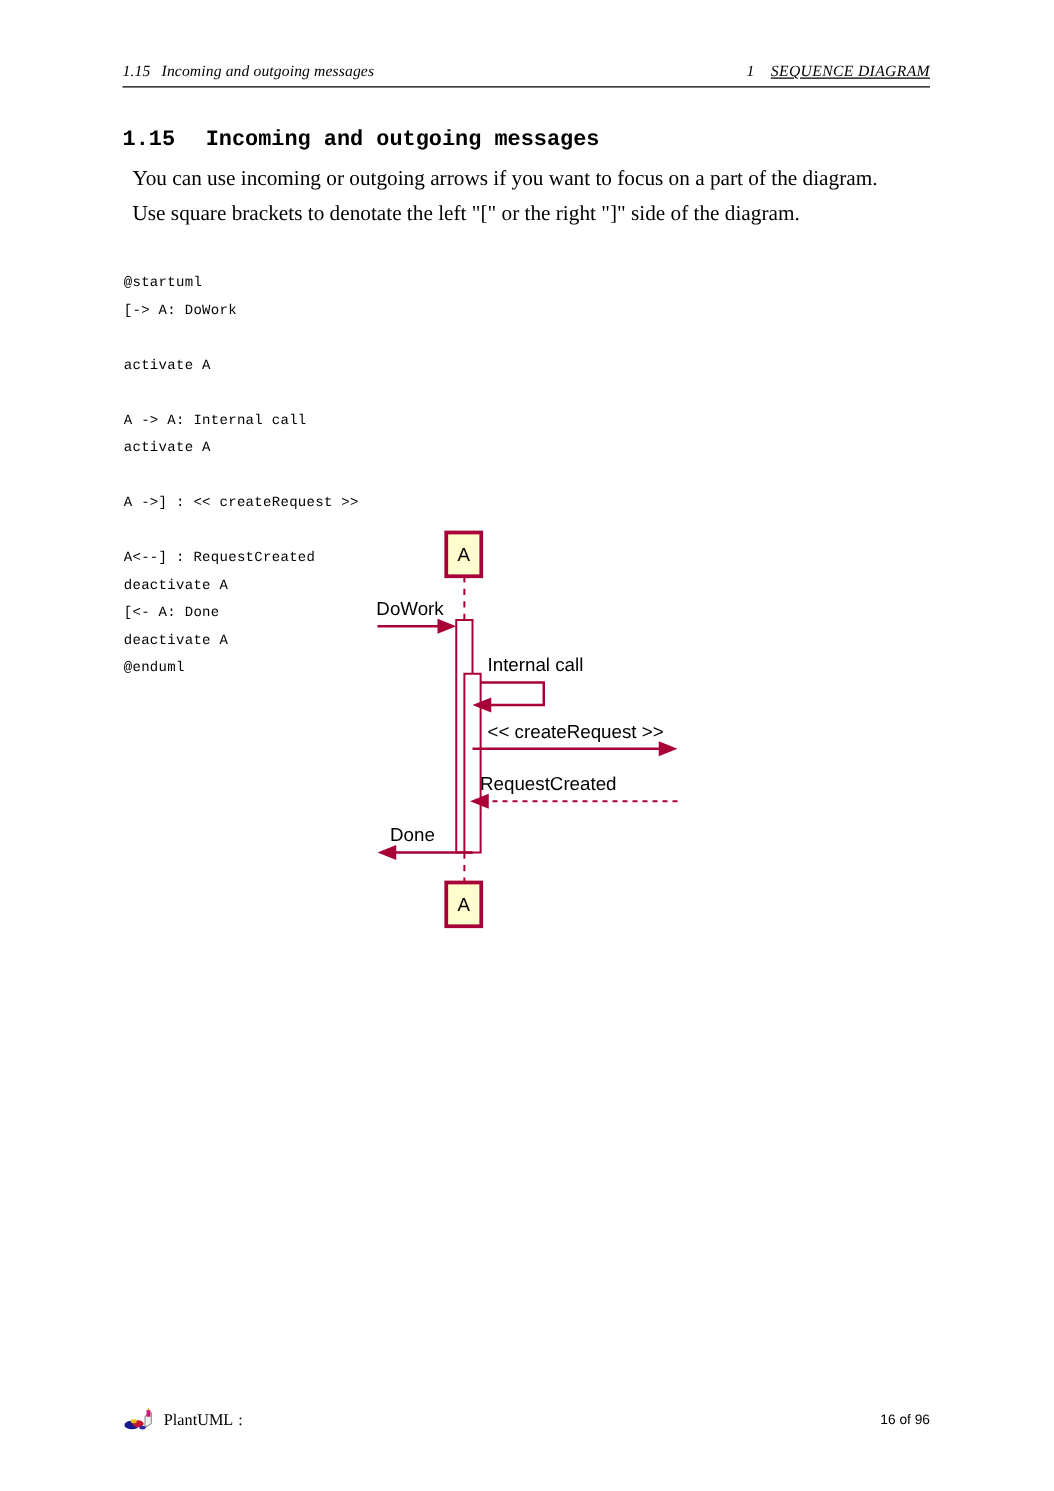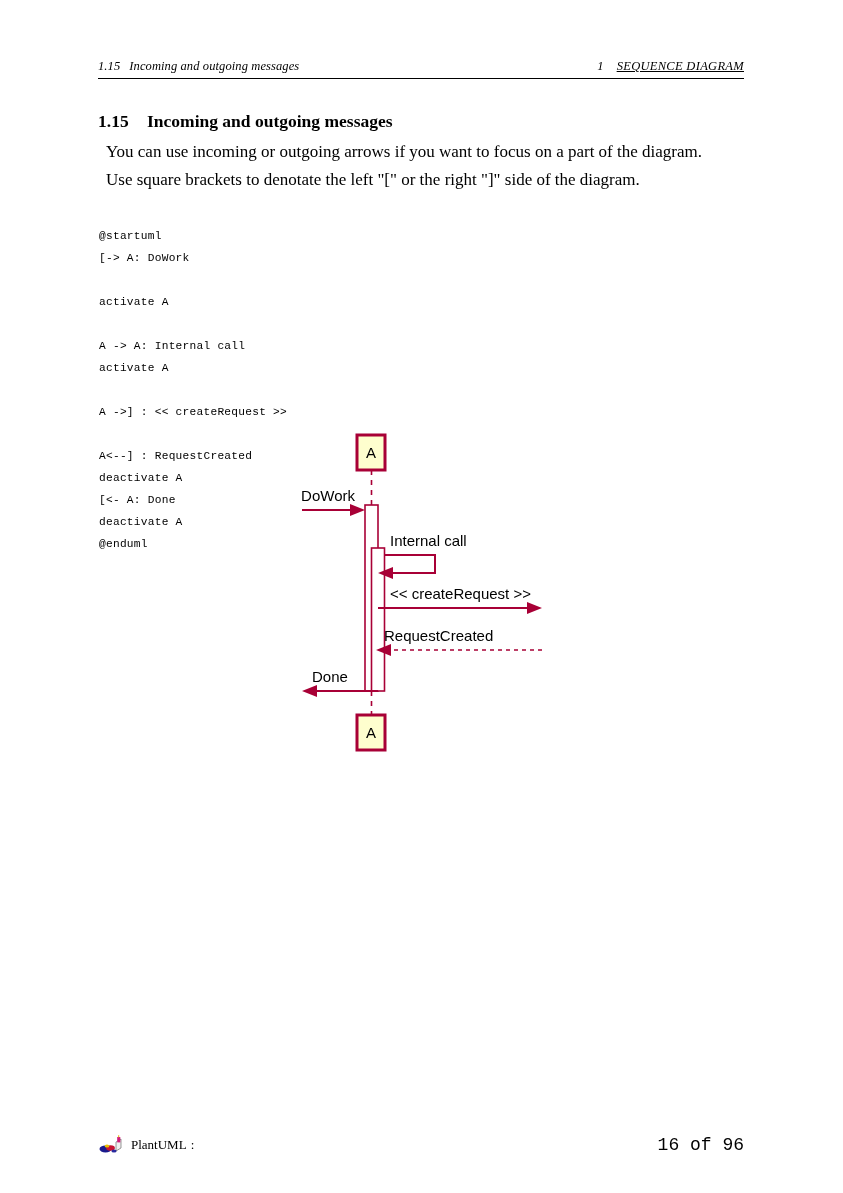--- a/index.html
+++ b/index.html
@@ -11,21 +11,21 @@
     width: 843px;
     height: 1193px;
     position: relative;
     font-family: "Liberation Serif", serif;
     color: #000000;
     overflow: hidden;
   }
 
   .page {
     position: absolute;
-    left: 0; top: 13px;
+    left: 0; top: 4px;
     width: 843px;
     height: 939px;
   }
 
   
   .runhead {
     position: absolute;
     left: 98px;
     top: 46px;
     width: 646px;
@@ -58,21 +58,21 @@
     width: 646px;
     height: 1px;
     background: #000000;
   }
 
   
   .sec-heading {
     position: absolute;
     left: 98px;
     top: 98px;
-    font-family: Liberation Serif, serif;
+    font-family: Liberation Mono, monospace;
     font-weight: bold;
     font-size: 17.5px;
     white-space: nowrap;
   }
   .sec-heading .num { margin-right: 14px; }
 
   
   .para {
     position: absolute;
     left: 106px;
@@ -137,22 +137,22 @@
     font-family: "Liberation Serif", serif;
     font-size: 13px;
     margin-right: 4px;
   }
   .footer-title {
     font-family: "Liberation Serif", serif;
     font-style: italic;
     font-size: 13px;
   }
   .footer-page {
-    font-family: Liberation Mono, monospace;
-    font-size: 18px;
+    font-family: Liberation Sans, sans-serif;
+    font-size: 11px;
     white-space: nowrap;
   }
 </style>
 </head>
 <body>
 
 <div class="page">
 
   <div class="runhead">
     <div class="runhead-left">

